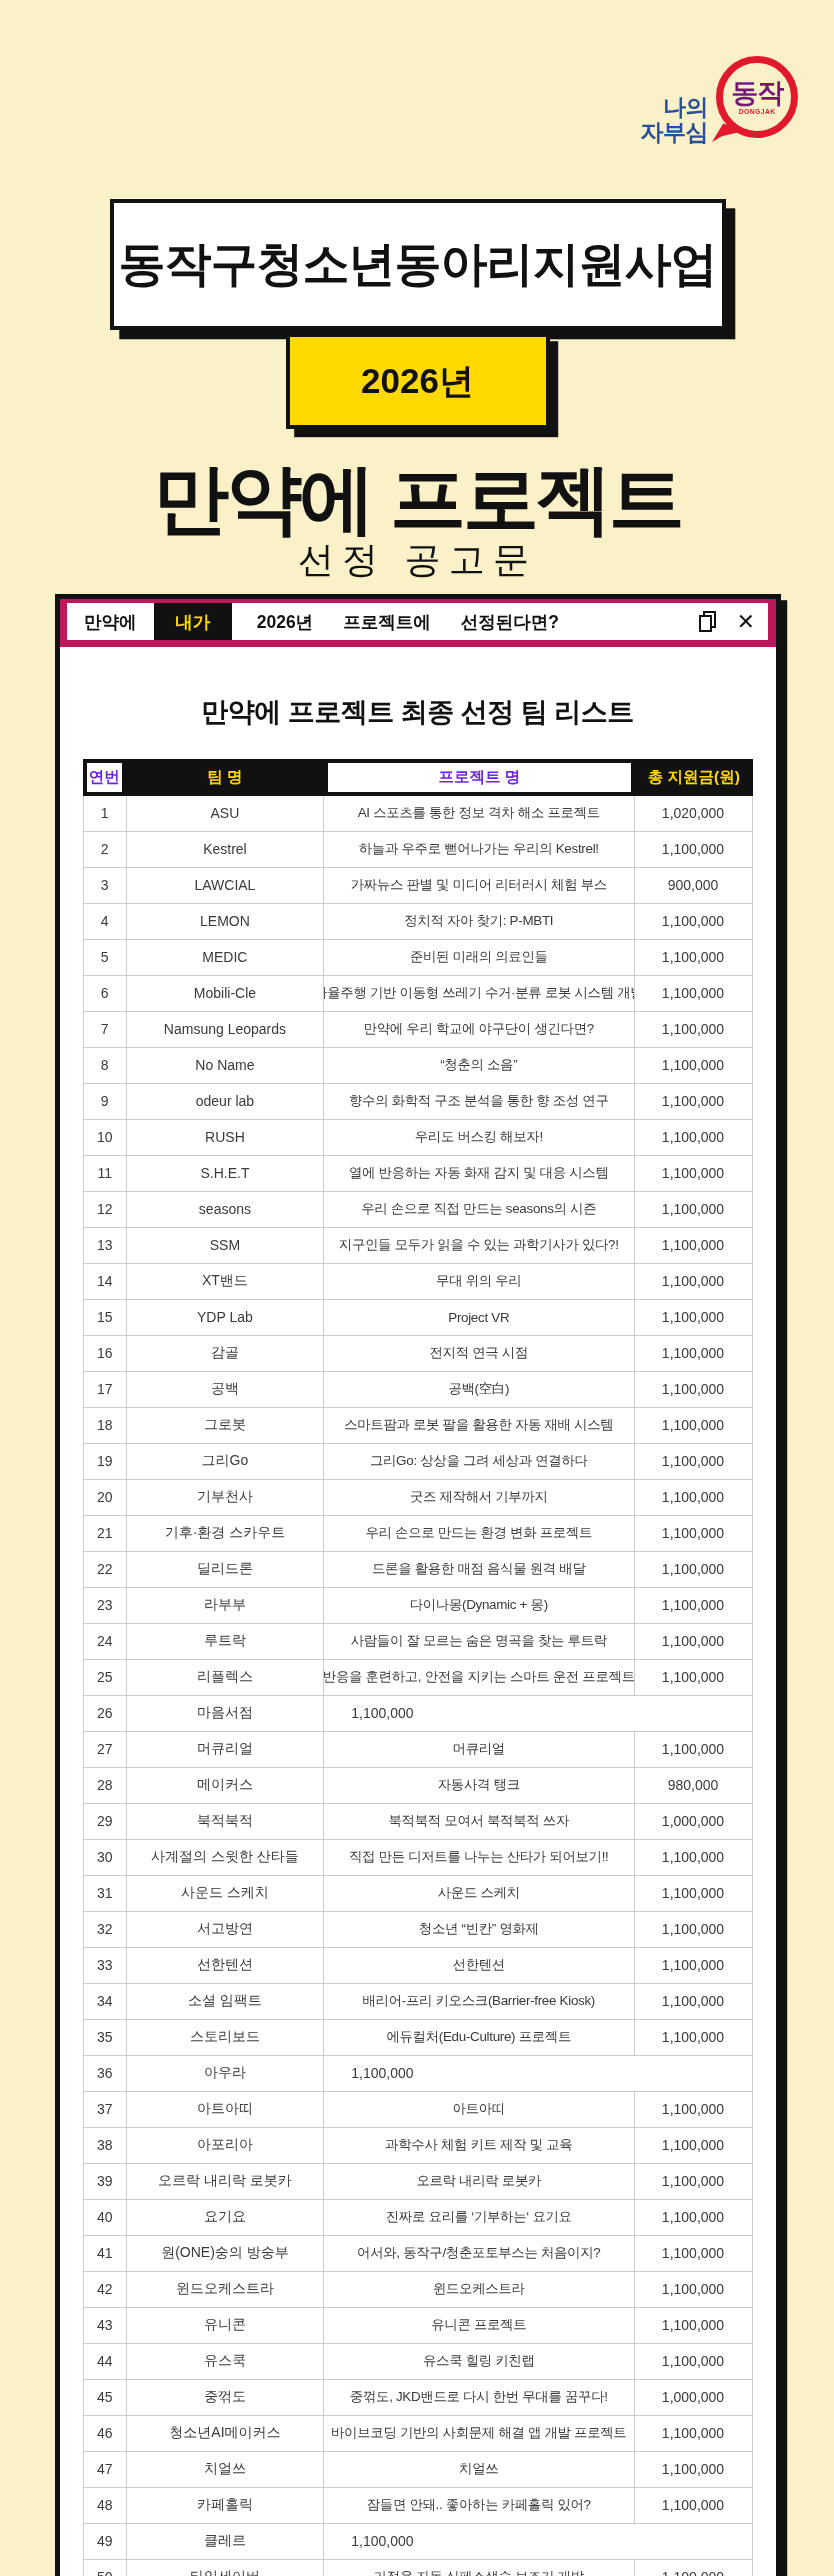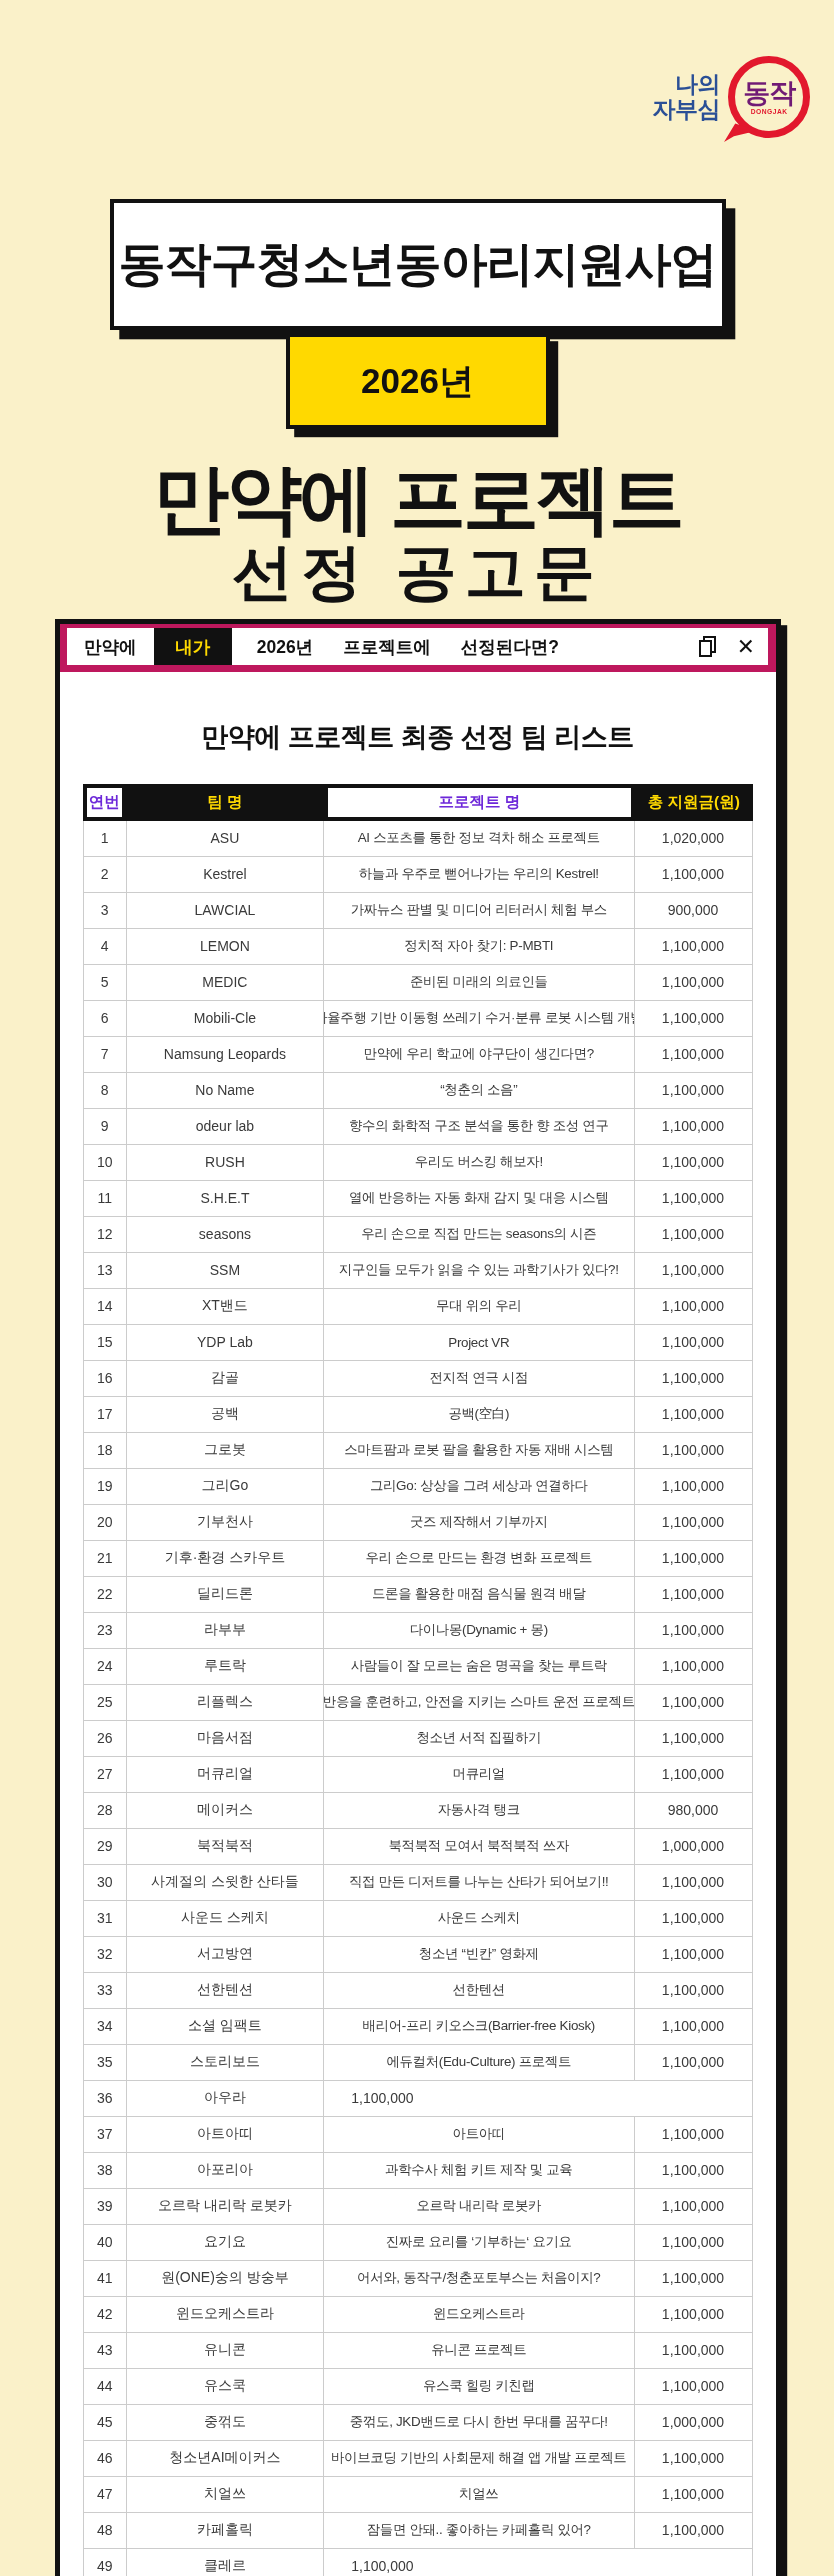--- a/index.html
+++ b/index.html
@@ -2,36 +2,36 @@
 <html lang="ko" style="font-size:8.2px"><head>
 <meta charset="utf-8">
 <style>
   html,body{margin:0;padding:0;}
   body{
     width:835px;height:3478px;position:relative;overflow:hidden;
     background:#FAF1C9;color:#111;
     font-family:"Liberation Sans","DejaVu Sans",sans-serif;
   }
   
-  .brand{position:absolute;top:56px;right:24px;display:flex;align-items:flex-start;gap:3.1px;}
+  .brand{position:absolute;top:56px;right:36px;display:flex;align-items:flex-end;gap:3.1px;}
   .brand-tagline{margin-top:15.5px;text-align:right;font-weight:800;font-size:23px;line-height:1.12;color:#2A4F96;letter-spacing:-0.5px;}
   .bubble-wrap{position:relative;width:88px;height:90px;}
   .bubble-ring{position:absolute;top:0;left:5.2px;width:68px;height:68px;border:7.2px solid #E2182D;border-radius:50%;
     display:flex;flex-direction:column;align-items:center;justify-content:center;background:transparent;}
   .bubble-main{font-size:27px;font-weight:900;color:#701a75;letter-spacing:-1px;line-height:1;}
   .bubble-sub{font-size:6.7px;font-weight:700;color:#E2182D;letter-spacing:0.5px;margin-top:1px;}
   .bubble-tail{position:absolute;left:1px;bottom:4.1px;width:33px;height:18.5px;background:#E2182D;
     clip-path:polygon(0 100%,34% 0,100% 40%,30% 70%);}
   
   .hdr-box1{margin:199px auto 0;width:616px;box-sizing:border-box;background:#fff;border:4.1px solid #111;
     box-shadow:9.3px 9.3px 0 #111;text-align:center;font-size:47px;font-weight:800;padding:30px 0;letter-spacing:-1px;}
   .hdr-box2{margin:3.1px auto 0;width:264px;box-sizing:border-box;background:#FFD900;border:4.1px solid #111;
     box-shadow:8.2px 8.2px 0 #111;text-align:center;font-size:35px;font-weight:800;padding:20.6px 0;position:relative;z-index:2;}
   .main-title{margin-top:32px;text-align:center;font-size:76px;font-weight:900;letter-spacing:-3.1px;line-height:1;}
-  .sub-title{margin-top:5.2px;text-align:center;font-size:61px;font-weight:700;letter-spacing:8.2px;line-height:1;}
+  .sub-title{margin-top:5.2px;text-align:center;font-size:36px;font-weight:400;letter-spacing:8.2px;line-height:1;}
   
   .window{width:726px;margin:0 auto;background:#fff;border:5.2px solid #111;box-shadow:6.2px 6.2px 0 #111;box-sizing:border-box;}
   .win1{margin-top:15.5px;}
   .titlebar{background:#be185d;display:flex;align-items:stretch;padding:4.1px 7.2px 6.7px 7.2px;height:48px;box-sizing:border-box;}
   .tab-first{background:#fff;width:87px;display:flex;align-items:center;justify-content:center;font-size:17.5px;font-weight:700;}
   .tab-active{width:78px;display:flex;align-items:center;justify-content:center;font-size:17.5px;font-weight:700;color:#FFD900;background:#111;}
   .tab-rest{background:#fff;flex:1;display:flex;align-items:center;gap:30px;padding-left:25px;font-size:17.5px;font-weight:700;}
   .win-icons{margin-left:auto;display:flex;align-items:center;gap:20.6px;padding-right:13.4px;}
   .copy-icon{width:17.5px;height:21.6px;position:relative;}
   .copy-icon .back{position:absolute;top:0;right:0;width:9.3px;height:13.4px;border:2.6px solid #111;background:#fff;}
@@ -283,21 +283,20 @@
         <div class="t1-row">
           <div class="c-no">25</div>
           <div class="c-team">리플렉스</div>
           <div class="c-proj">반응을 훈련하고, 안전을 지키는 스마트 운전 프로젝트</div>
           <div class="c-amt">1,100,000</div>
         </div>
 
         <div class="t1-row">
           <div class="c-no">26</div>
           <div class="c-team">마음서점</div>
-          <div class="c-proj">청소년 서적 집필하기</div>
           <div class="c-amt">1,100,000</div>
         </div>
 
         <div class="t1-row">
           <div class="c-no">27</div>
           <div class="c-team">머큐리얼</div>
           <div class="c-proj">머큐리얼</div>
           <div class="c-amt">1,100,000</div>
         </div>
 

